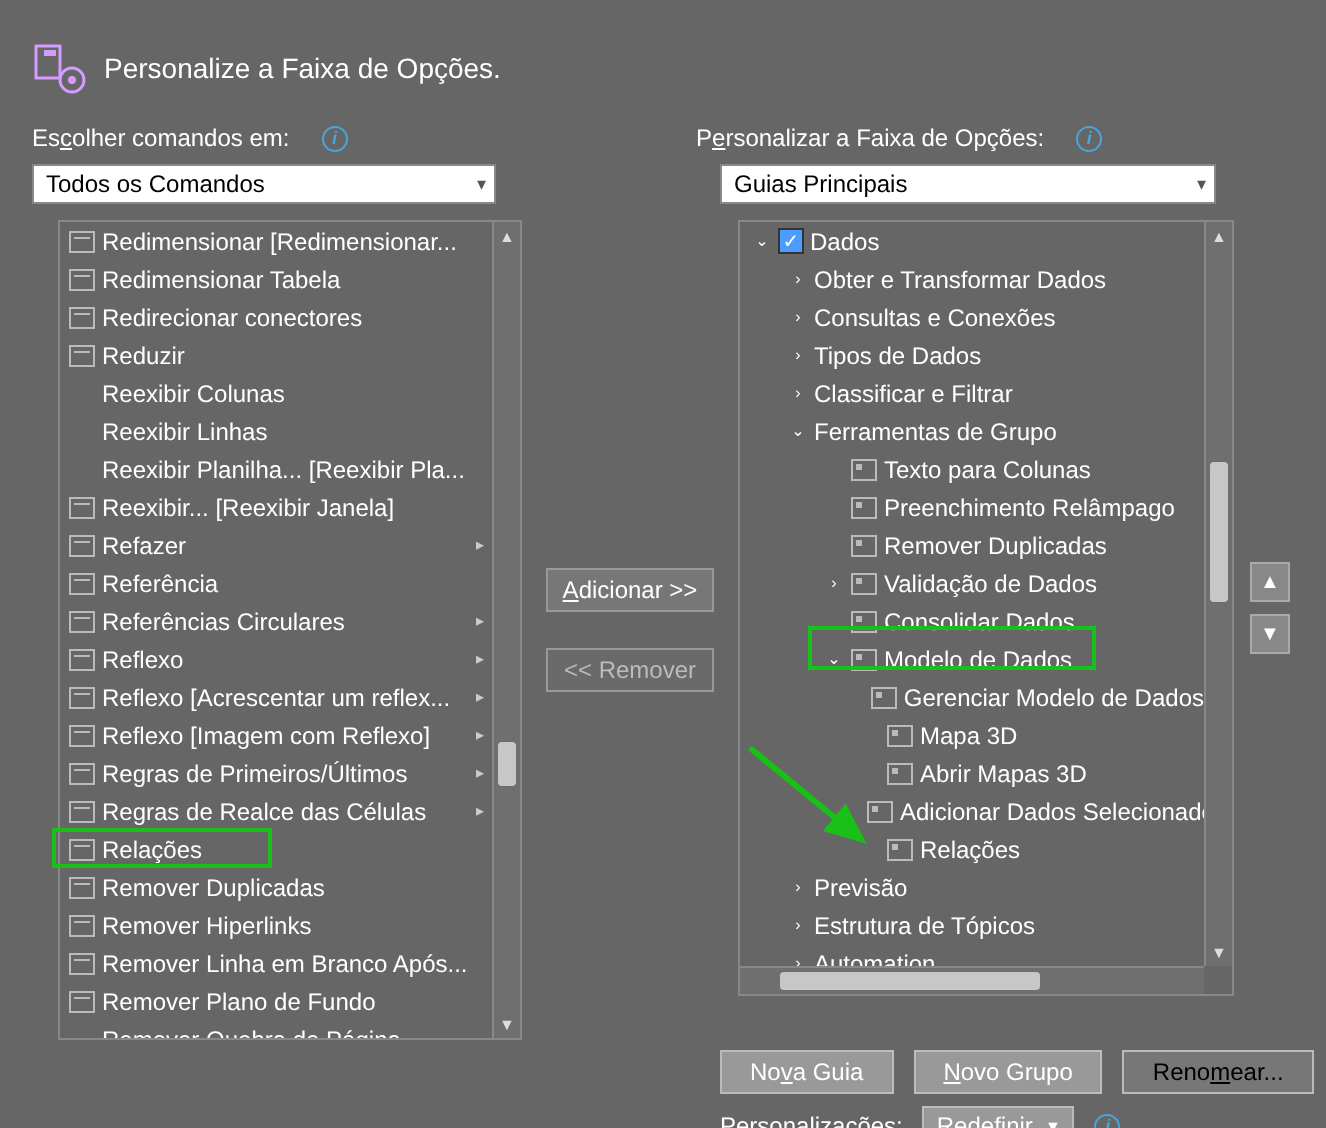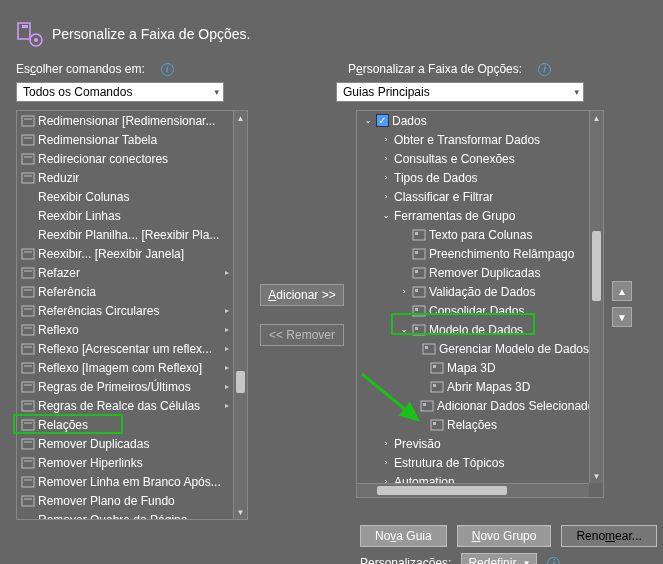--- a/index.html
+++ b/index.html
@@ -7,24 +7,24 @@
 .header { display: flex; align-items: center; gap: 8px; padding: 20px 16px 10px 16px; }
 .header-icon { width: 28px; height: 28px; }
 .header-title { font-size: 14px; color: #ffffff; }
 .cols-header { display: flex; padding: 4px 16px; gap: 100px; }
 .lbl-wrap { display: flex; align-items: center; gap: 16px; }
 .lbl { font-size: 12px; color: #ffffff; }
 .underline { text-decoration: underline; }
 .info-icon { width: 13px; height: 13px; border: 1px solid #4aa5d8; border-radius: 50%; display: inline-flex; align-items: center; justify-content: center; font-size: 9px; color: #4aa5d8; font-style: italic; font-weight: bold; }
 .selects-row { display: flex; padding: 2px 16px 8px 16px; gap: 112px; }
 .combo { background: #ffffff; color: #000000; border: 1px solid #888; height: 20px; font-size: 12px; display: flex; align-items: center; justify-content: space-between; padding: 0 4px 0 6px; }
-.combo-left { width: 208px; }
+.combo-left { width: 232px; }
 .combo-right { width: 248px; }
 .combo-arrow { font-size: 9px; color: #555; }
-.main { display: flex; padding: 0 16px 0 16px; gap: 12px; position: relative; }
+.main { display: flex; padding: 0 16px 0 16px; gap: 12px; position: relative; margin-left: 13px; }
 .list-box { background: #666666; border: 1px solid #888; position: relative; }
 .list-left { width: 232px; height: 410px; }
 .list-right { width: 248px; height: 388px; }
 .list-content { position: absolute; inset: 0 14px 0 0; overflow: hidden; }
 .scrollbar { position: absolute; right: 0; top: 0; bottom: 0; width: 14px; background: #6f6f6f; border-left: 1px solid #888; }
 .scroll-thumb { position: absolute; left: 2px; right: 2px; background: #c7c7c7; border-radius: 2px; }
 .scroll-arrow { position: absolute; left: 0; right: 0; height: 14px; display: flex; align-items: center; justify-content: center; font-size: 8px; color: #ddd; }
 .scroll-arrow-top { top: 0; }
 .scroll-arrow-bot { bottom: 0; }
 .middle-btns { display: flex; flex-direction: column; gap: 18px; justify-content: center; height: 410px; }

